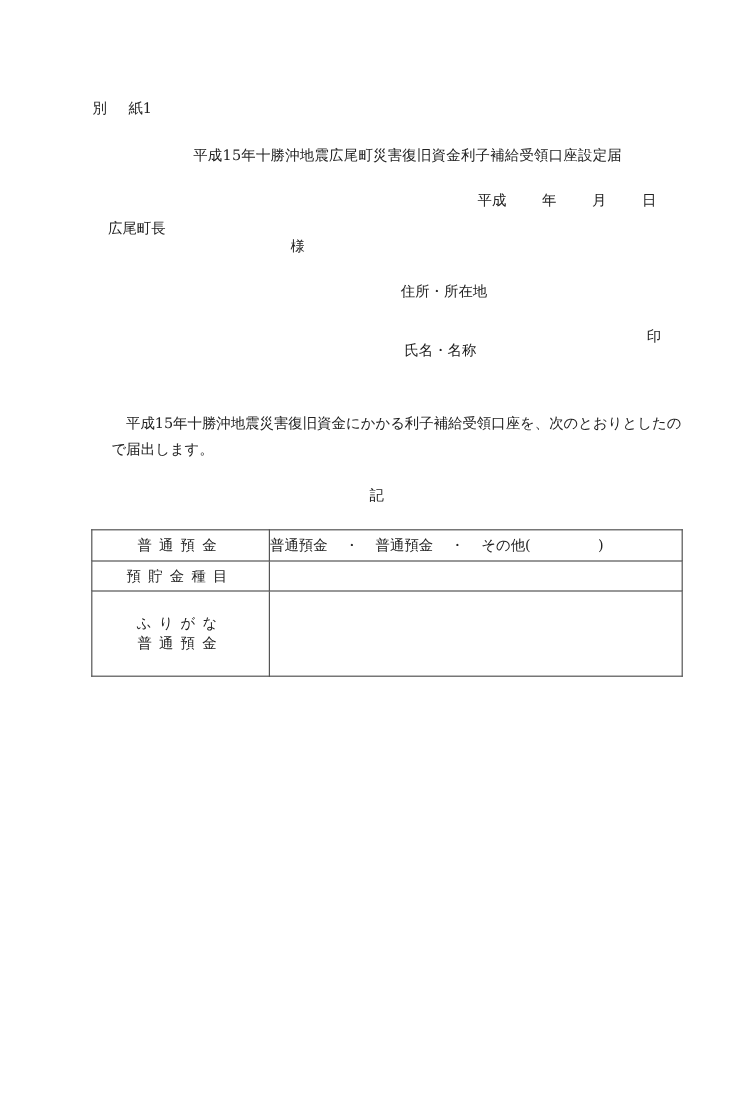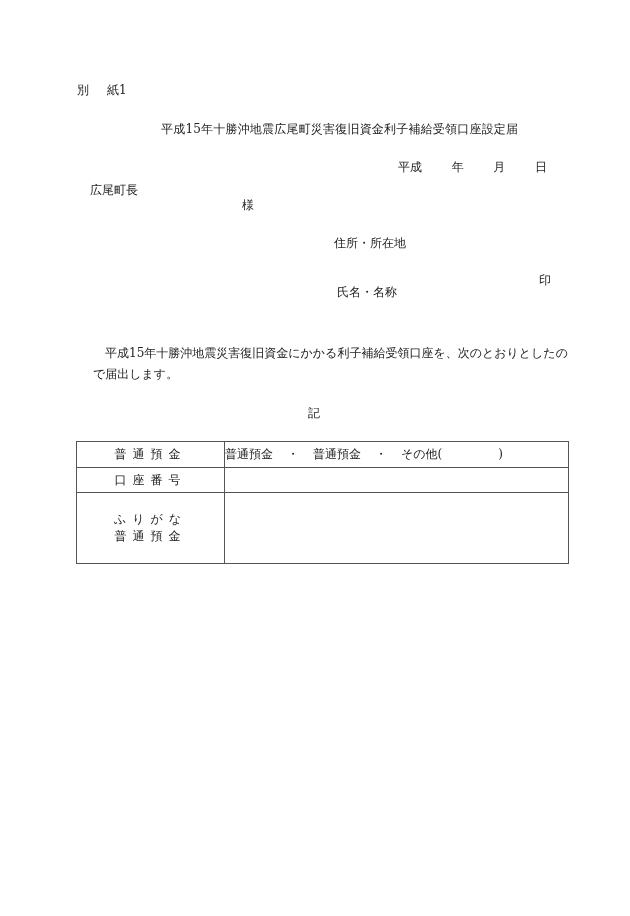--- a/index.html
+++ b/index.html
@@ -101,21 +101,21 @@
 
 <table class="form-table">
   <tbody>
   <tr class="r2">
     <td class="label">普通預金</td>
     <td class="value deposit">
       <span>普通預金</span><span class="dot">・</span><span>普通預金</span><span class="dot">・</span><span>その他(</span><span class="paren-space"></span><span>)</span>
     </td>
   </tr>
   <tr class="r3">
-    <td class="label">口座番号</td>
+    <td class="label">預貯金種目</td>
     <td class="value"></td>
   </tr>
   <tr class="r4">
     <td class="label stack">
       <div>ふりがな</div>
       <div>普通預金</div>
     </td>
     <td class="value"></td>
   </tr>
 </tbody>

